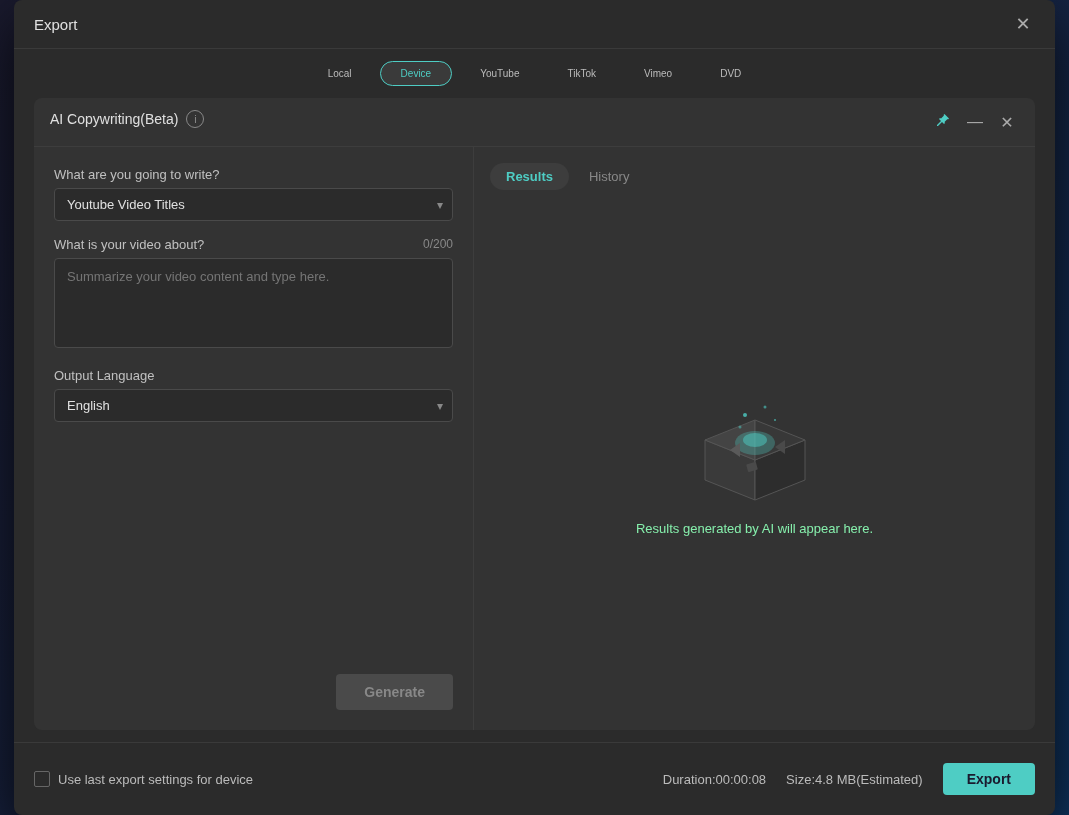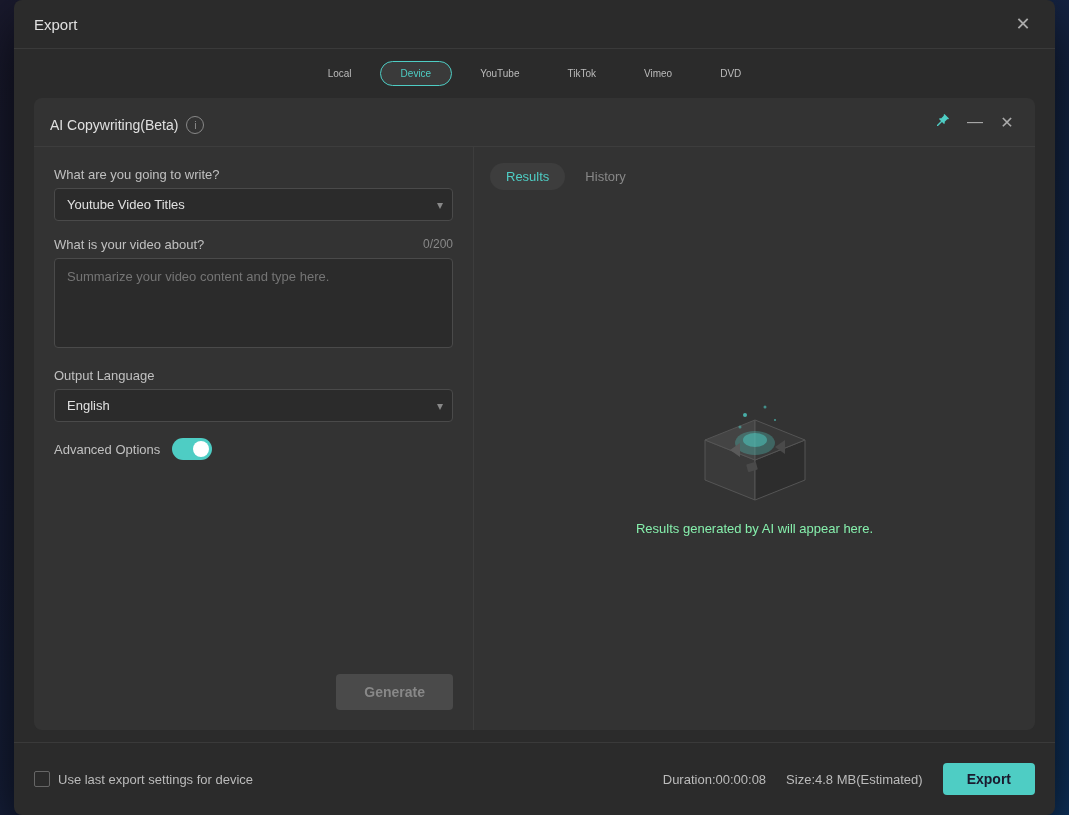--- a/index.html
+++ b/index.html
@@ -94,21 +94,21 @@
       flex: 1;
       background: #333;
       border-radius: 8px;
       display: flex;
       flex-direction: column;
       overflow: hidden;
     }
 
     .inner-card-header {
       display: flex;
-      align-items: flex-end;
+      align-items: flex-start;
       justify-content: space-between;
       padding: 12px 16px;
       border-bottom: 1px solid #3d3d3d;
       flex-shrink: 0;
     }
     .inner-card-title-row {
       display: flex;
       align-items: center;
       gap: 8px;
     }
@@ -290,20 +290,21 @@
     }
     .results-tab {
       padding: 6px 16px;
       border-radius: 16px;
       font-size: 13px;
       cursor: pointer;
     }
     .results-tab.active {
       background: #3d3d3d;
       color: #4ecdc4;
+      font-weight: bold;
     }
     .results-tab.inactive {
       color: #888;
     }
 
     .results-body {
       flex: 1;
       display: flex;
       flex-direction: column;
       align-items: center;
@@ -445,28 +446,20 @@
                 <option>Spanish</option>
                 <option>French</option>
                 <option>German</option>
                 <option>Chinese</option>
                 <option>Japanese</option>
               </select>
               <span class="select-arrow">▾</span>
             </div>
           </div>
 
-          <div class="advanced-row">
-            <span class="advanced-label">Advanced Options</span>
-            <div class="toggle-switch">
-              <div class="toggle-track">
-                <div class="toggle-thumb"></div>
-              </div>
-            </div>
-          </div>
 
           <div class="generate-btn-row">
             <button class="generate-btn">Generate</button>
           </div>
         </div>
 
         <div class="right-panel">
           <div class="results-tabs">
             <div class="results-tab active">Results</div>
             <div class="results-tab inactive">History</div>

